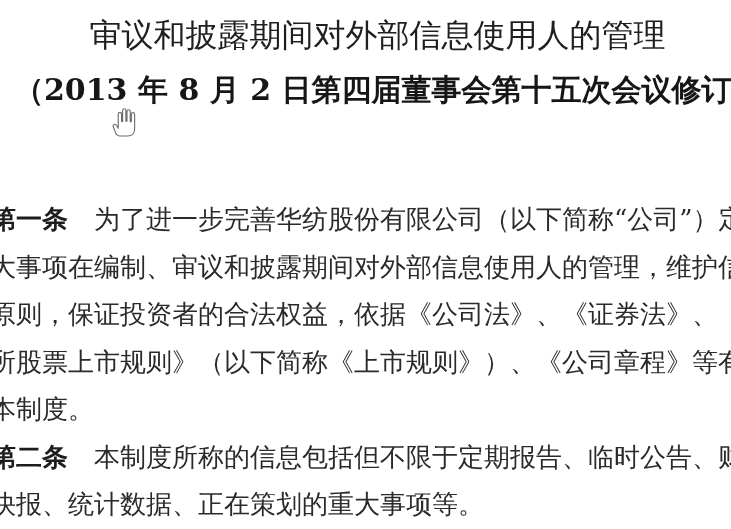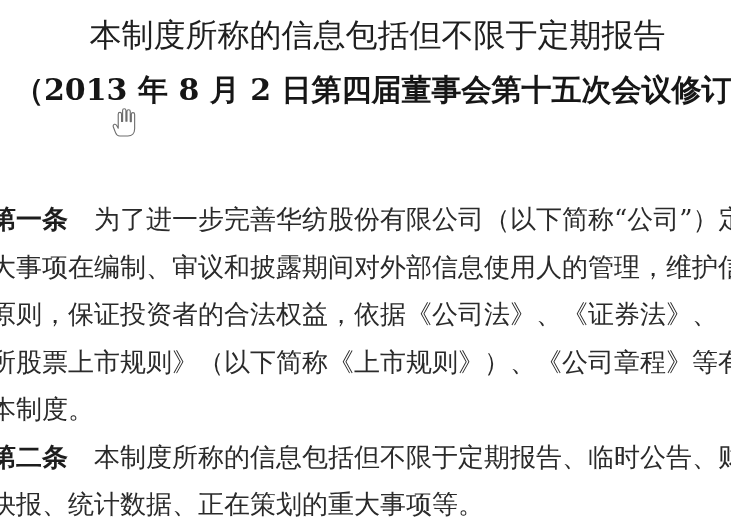--- a/index.html
+++ b/index.html
@@ -68,21 +68,21 @@
     width: 27px;
     height: 32px;
     pointer-events: none;
   }
 </style>
 </head>
 <body>
 
 <div class="page">
 
-  <h1 class="doc-title">本制度所称的信息包括但不限于定期报告</h1>
+  <h1 class="doc-title">审议和披露期间对外部信息使用人的管理</h1>
 
   <h2 class="doc-subtitle">（2013 年 8 月 2 日第四届董事会第十五次会议修订）</h2>
 
   <svg class="hand-cursor" viewBox="0 0 26 30" xmlns="http://www.w3.org/2000/svg">
     <path d="M7.5 28.5 C5.5 28.5 4.2 27.2 3.4 25.2 L1.3 19.8 C0.8 18.5 1.4 17.5 2.4 17.2 C3.2 17 4 17.4 4.5 18.4 L6 21 L6 7.5 C6 6.4 6.7 5.7 7.6 5.7 C8.5 5.7 9.2 6.4 9.2 7.5 L9.2 14.5 L10.2 14.5 L10.2 4 C10.2 2.9 10.9 2.2 11.8 2.2 C12.7 2.2 13.4 2.9 13.4 4 L13.4 14.3 L14.4 14.3 L14.4 5 C14.4 3.9 15.1 3.2 16 3.2 C16.9 3.2 17.6 3.9 17.6 5 L17.6 14.6 L18.6 14.6 L18.6 7.8 C18.6 6.7 19.3 6 20.2 6 C21.1 6 21.8 6.7 21.8 7.8 L21.8 21.5 C21.8 25.8 19.2 28.5 15.3 28.5 Z" fill="#ffffff" stroke="#6e6e6e" stroke-width="1.1" stroke-linejoin="round"></path>
   </svg>
 
   <div class="doc-body">
     <div class="body-line"><span class="article-no">第一条　</span><span>为了进一步完善华纺股份有限公司（以下简称“公司”）定</span></div>
     <div class="body-line"><span class="article-no"></span><span>大事项在编制、审议和披露期间对外部信息使用人的管理，维护信息</span></div>

